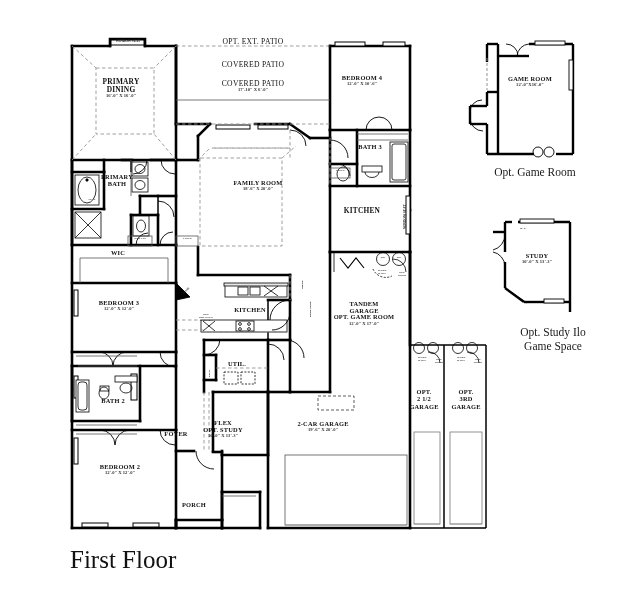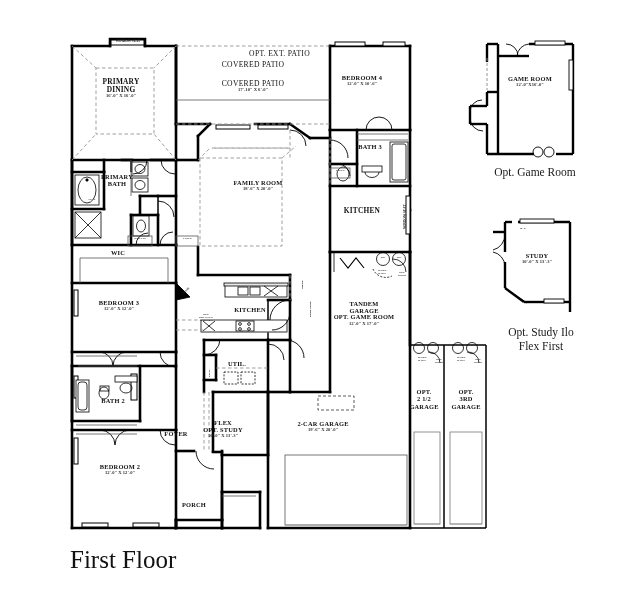--- a/index.html
+++ b/index.html
@@ -474,21 +474,21 @@
 </div>
 
 <div class="lbl rm-sm" style="left:403px;top:388px;width:42px;line-height:1.15;">
   <span>OPT.</span><br><span>2 1/2</span><br><span>GARAGE</span>
 </div>
 
 <div class="lbl rm-sm" style="left:445px;top:388px;width:42px;line-height:1.15;">
   <span>OPT.</span><br><span>3RD</span><br><span>GARAGE</span>
 </div>
 
-<div class="lbl patio" style="left:196px;top:50px;width:114px;text-align:right;">
+<div class="lbl patio" style="left:196px;top:38px;width:114px;">
   <span>OPT. EXT. PATIO</span>
 </div>
 <div class="lbl patio" style="left:196px;top:61px;width:114px;">
   <span>COVERED PATIO</span>
 </div>
 <div class="lbl patio" style="left:196px;top:80px;width:114px;">
   <span>COVERED PATIO</span>
   <span class="dim">17'-10" X 6'-0"</span>
 </div>
 
@@ -561,19 +561,19 @@
   <span class="dim">12'-0"X16'-0"</span>
 </div>
 <div class="caption" style="left:465px;top:165px;width:140px;">
   <span>Opt. Game Room</span>
 </div>
 
 <div class="lbl rm-sm" style="left:512px;top:253px;width:50px;">
   <span>STUDY</span>
   <span class="dim">10'-0" X 13'-3"</span>
 </div>
-<div class="caption" style="left:471px;top:325px;width:140px;">
-  <span>Opt. Study Ilo</span><br><span>Flex First</span>
+<div class="caption" style="left:483px;top:325px;width:140px;">
+  <span>Opt. Study Ilo</span><br><span>Game Space</span>
 </div>
 
 <div class="title" style="left:70px;top:546px;">
   <span>First Floor</span>
 </div>
 
 </body></html>

